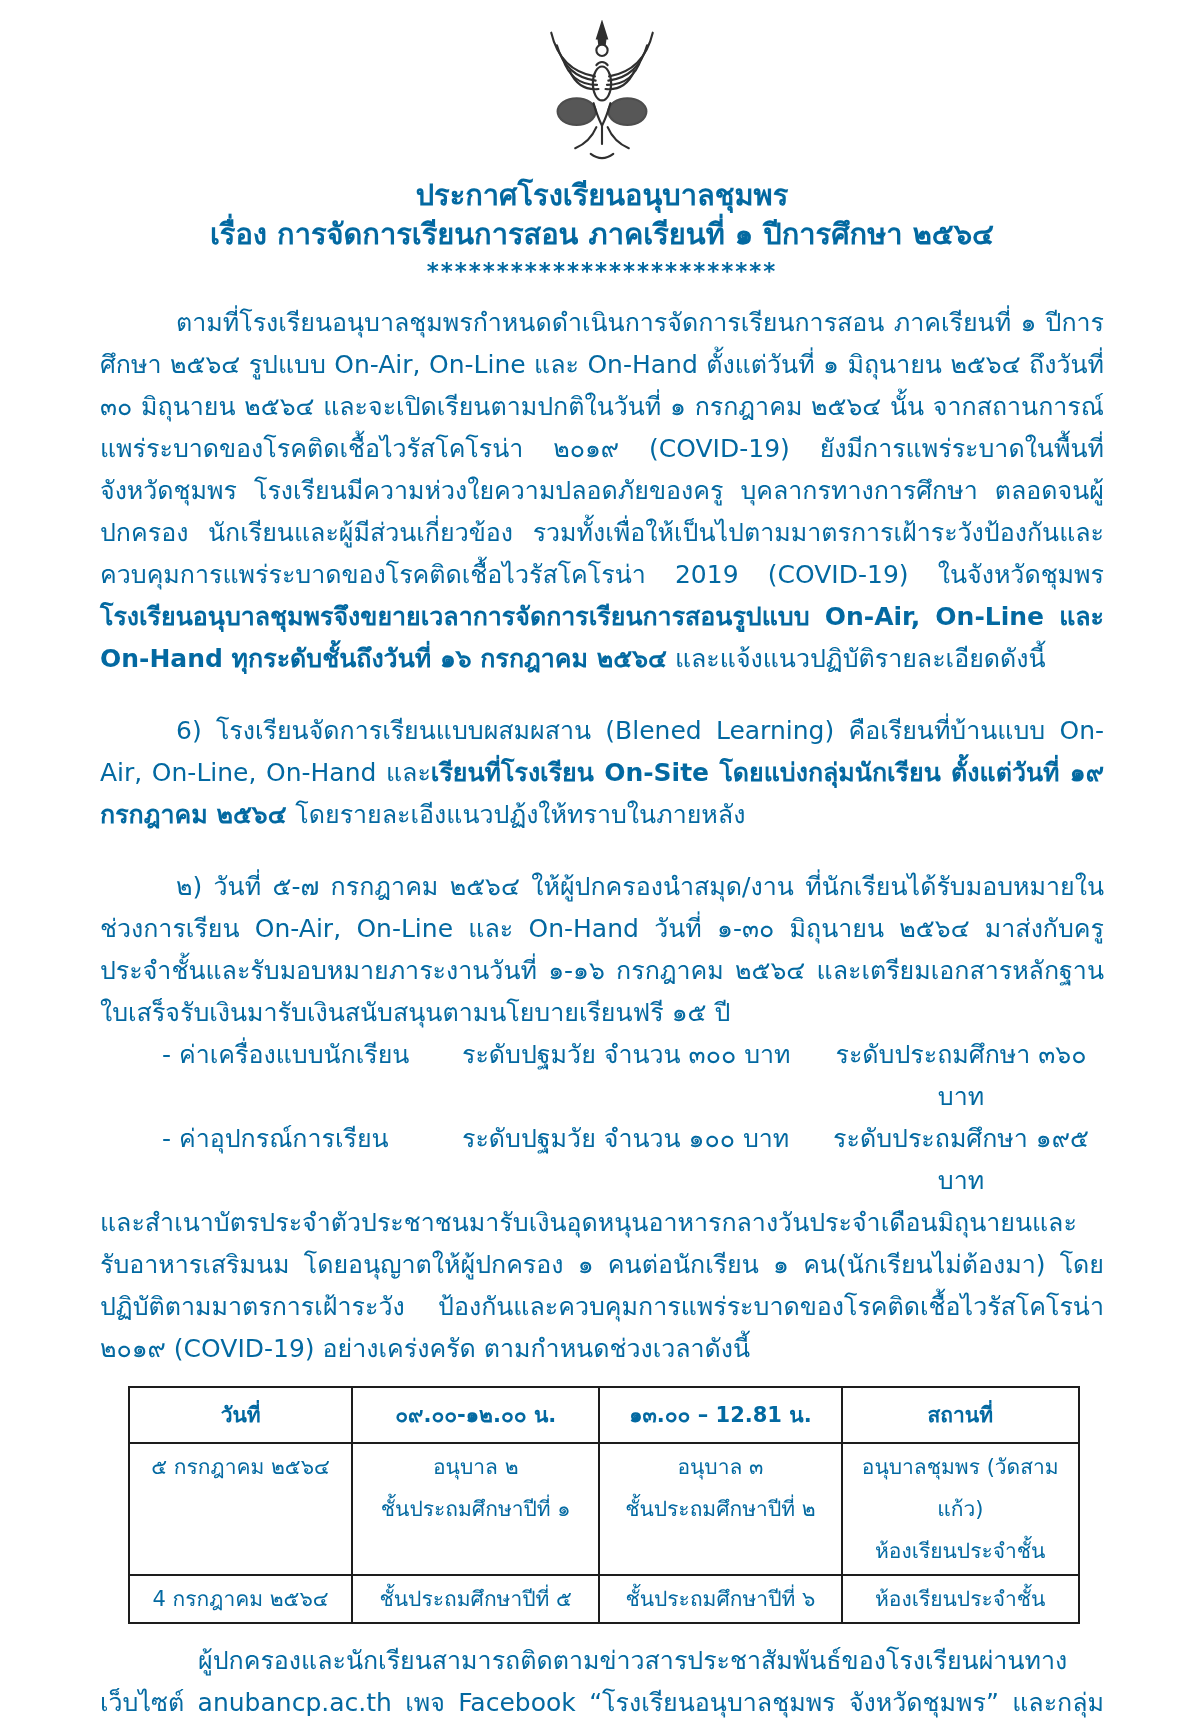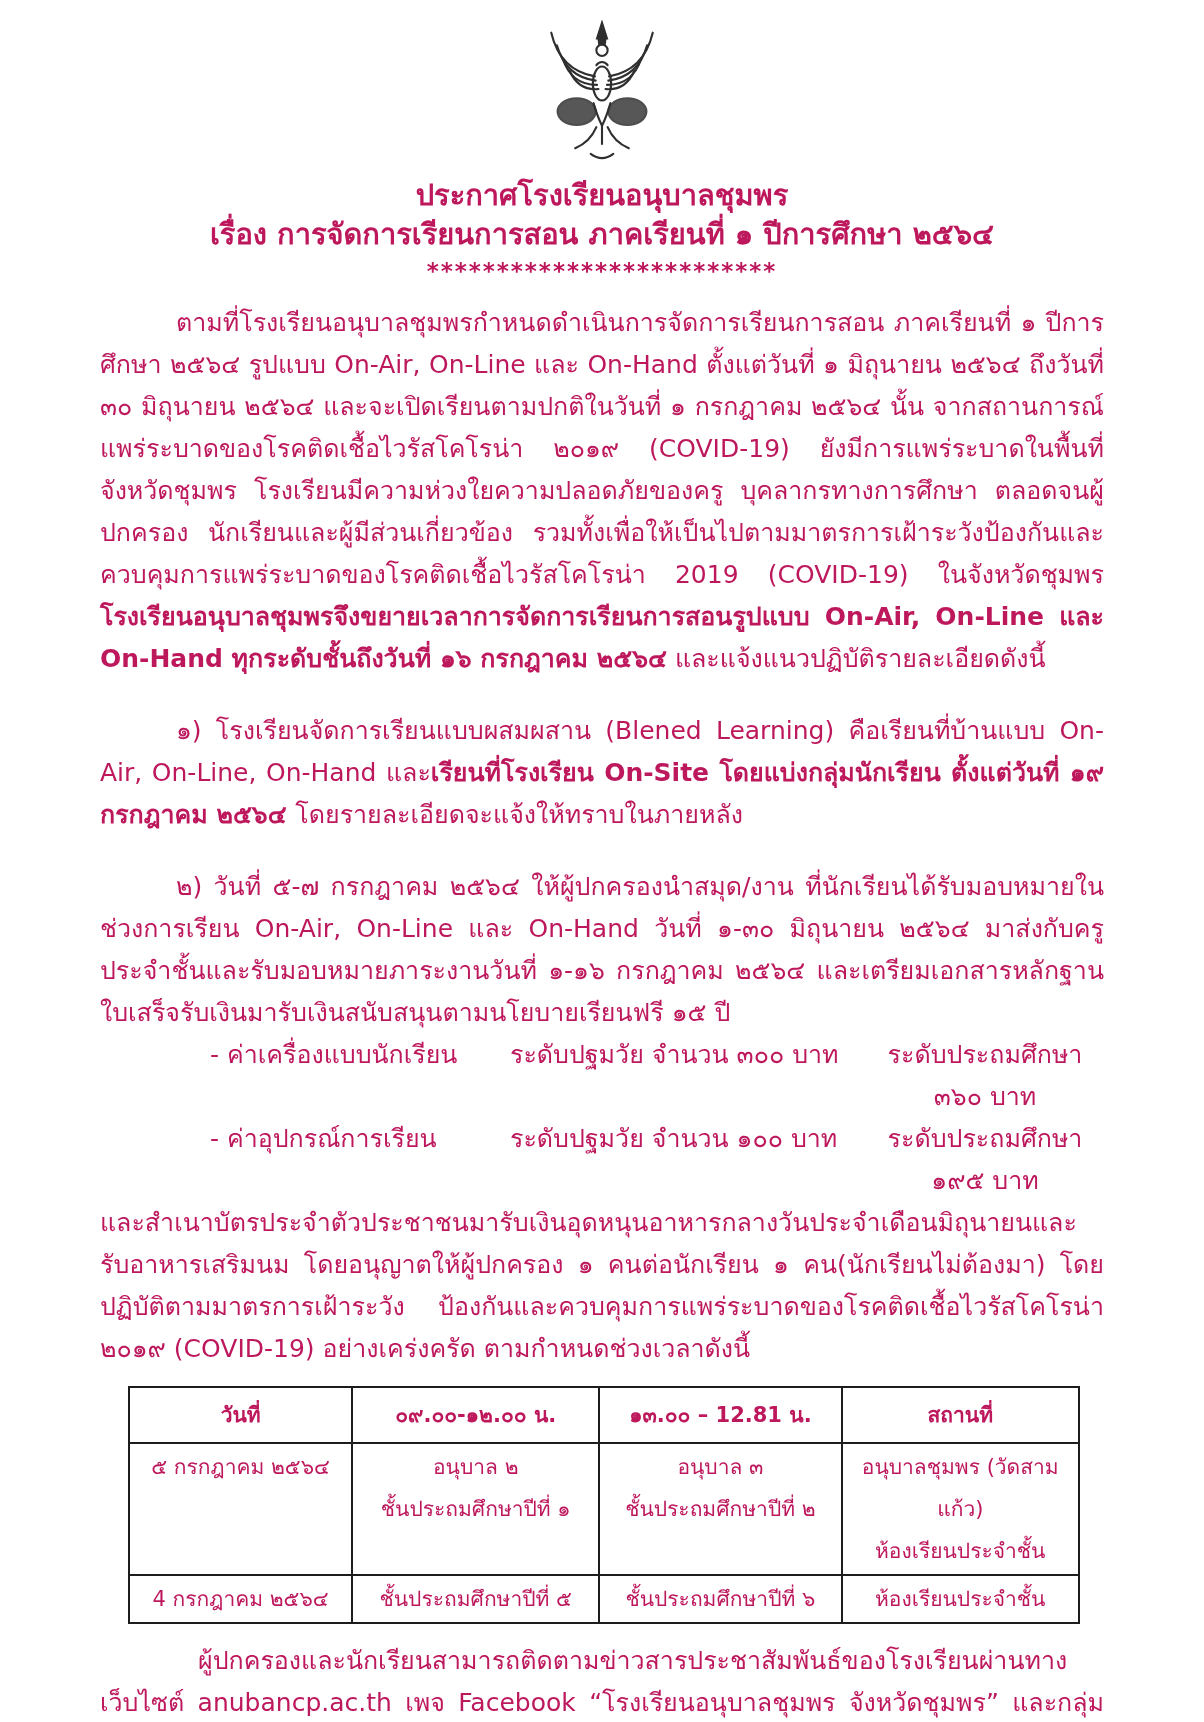--- a/index.html
+++ b/index.html
@@ -5,38 +5,38 @@
   html,body { margin:0; padding:0; background:#e8e8e8; }
   .page {
     position: relative;
     width: 1204px; height: 1722px;
     margin: 0 auto;
     background: #ffffff;
     box-sizing: border-box;
     padding: 20px 100px 0 100px;
     overflow: hidden;
     font-family: "DejaVu Sans", "Liberation Sans", sans-serif;
-    color: #be185d;
+    color: #0369a1;
     font-size: 25px;
     line-height: 42px;
   }
   .emblem { width: 150px; height: 148px; margin: 0 auto; display:block; }
   .doc-title, .doc-subject {
     text-align: center; font-weight: bold; font-size: 29px; line-height: 39px;
   }
   .doc-title { margin-top: 8px; }
   .divider {
     text-align: center; font-weight: bold; font-size: 23px; line-height: 34px;
     letter-spacing: 2px;
   }
   p.para { margin: 0; text-align: justify; }
   p.indented { text-indent: 76px; }
   p.intro  { margin-top: 14px; }
   p.item   { margin-top: 30px; }
-  .allow-row { display: flex; margin-left: 110px; }
+  .allow-row { display: flex; margin-left: 62px; }
   .allow-label { width: 300px; flex: none; }
   .allow-d1 { width: 356px; flex: none; }
   .allow-d2 { flex: auto; text-align: center; }
   table.schedule {
     border-collapse: collapse;
     width: 952px;
     margin: 16px 0 0 28px;
     table-layout: fixed;
   }
   table.schedule th, table.schedule td {
@@ -87,21 +87,21 @@
       <path d="M84 190 Q100 202 116 190"></path>
     </g>
   </svg>
 
   <div class="doc-title">ประกาศโรงเรียนอนุบาลชุมพร</div>
   <div class="doc-subject">เรื่อง  การจัดการเรียนการสอน ภาคเรียนที่ ๑ ปีการศึกษา ๒๕๖๔</div>
   <div class="divider">*************************</div>
 
   <p class="para indented intro"><span>ตามที่โรงเรียนอนุบาลชุมพรกำหนดดำเนินการจัดการเรียนการสอน ภาคเรียนที่ ๑ ปีการศึกษา ๒๕๖๔ รูปแบบ On-Air, On-Line และ On-Hand  ตั้งแต่วันที่ ๑ มิถุนายน ๒๕๖๔ ถึงวันที่ ๓๐ มิถุนายน ๒๕๖๔ และจะเปิดเรียนตามปกติในวันที่ ๑ กรกฎาคม ๒๕๖๔ นั้น จากสถานการณ์แพร่ระบาดของโรคติดเชื้อไวรัสโคโรน่า ๒๐๑๙ (COVID-19)  ยังมีการแพร่ระบาดในพื้นที่จังหวัดชุมพร โรงเรียนมีความห่วงใยความปลอดภัยของครู บุคลากรทางการศึกษา ตลอดจนผู้ปกครอง นักเรียนและผู้มีส่วนเกี่ยวข้อง รวมทั้งเพื่อให้เป็นไปตามมาตรการเฝ้าระวังป้องกันและควบคุมการแพร่ระบาดของโรคติดเชื้อไวรัสโคโรน่า 2019 (COVID-19)  ในจังหวัดชุมพร </span><span class="bold">โรงเรียนอนุบาลชุมพรจึงขยายเวลาการจัดการเรียนการสอนรูปแบบ On-Air, On-Line และ On-Hand  ทุกระดับชั้นถึงวันที่ ๑๖ กรกฎาคม ๒๕๖๔</span><span> และแจ้งแนวปฏิบัติรายละเอียดดังนี้</span></p>
 
-  <p class="para indented item"><span>๑) โรงเรียนจัดการเรียนแบบผสมผสาน (Blened Learning) คือเรียนที่บ้านแบบ On-Air, On-Line, On-Hand และ</span><span class="bold">เรียนที่โรงเรียน On-Site โดยแบ่งกลุ่มนักเรียน ตั้งแต่วันที่ ๑๙ กรกฎาคม ๒๕๖๔ </span><span>โดยรายละเอียดจะแจ้งให้ทราบในภายหลัง</span></p>
+  <p class="para indented item"><span>6) โรงเรียนจัดการเรียนแบบผสมผสาน (Blened Learning) คือเรียนที่บ้านแบบ On-Air, On-Line, On-Hand และ</span><span class="bold">เรียนที่โรงเรียน On-Site โดยแบ่งกลุ่มนักเรียน ตั้งแต่วันที่ ๑๙ กรกฎาคม ๒๕๖๔ </span><span>โดยรายละเอีงแนวปฏ้งให้ทราบในภายหลัง</span></p>
 
   <p class="para indented item">๒) วันที่ ๕-๗ กรกฎาคม ๒๕๖๔  ให้ผู้ปกครองนำสมุด/งาน ที่นักเรียนได้รับมอบหมายในช่วงการเรียน On-Air, On-Line และ On-Hand  วันที่ ๑-๓๐ มิถุนายน ๒๕๖๔  มาส่งกับครูประจำชั้นและรับมอบหมายภาระงานวันที่ ๑-๑๖ กรกฎาคม ๒๕๖๔ และเตรียมเอกสารหลักฐานใบเสร็จรับเงินมารับเงินสนับสนุนตามนโยบายเรียนฟรี ๑๕ ปี</p>
 
   <div class="allow-row">
     <span class="allow-label">- ค่าเครื่องแบบนักเรียน</span>
     <span class="allow-d1">ระดับปฐมวัย จำนวน ๓๐๐ บาท</span>
     <span class="allow-d2">ระดับประถมศึกษา  ๓๖๐ บาท</span>
   </div>
   <div class="allow-row">
     <span class="allow-label">- ค่าอุปกรณ์การเรียน</span>

